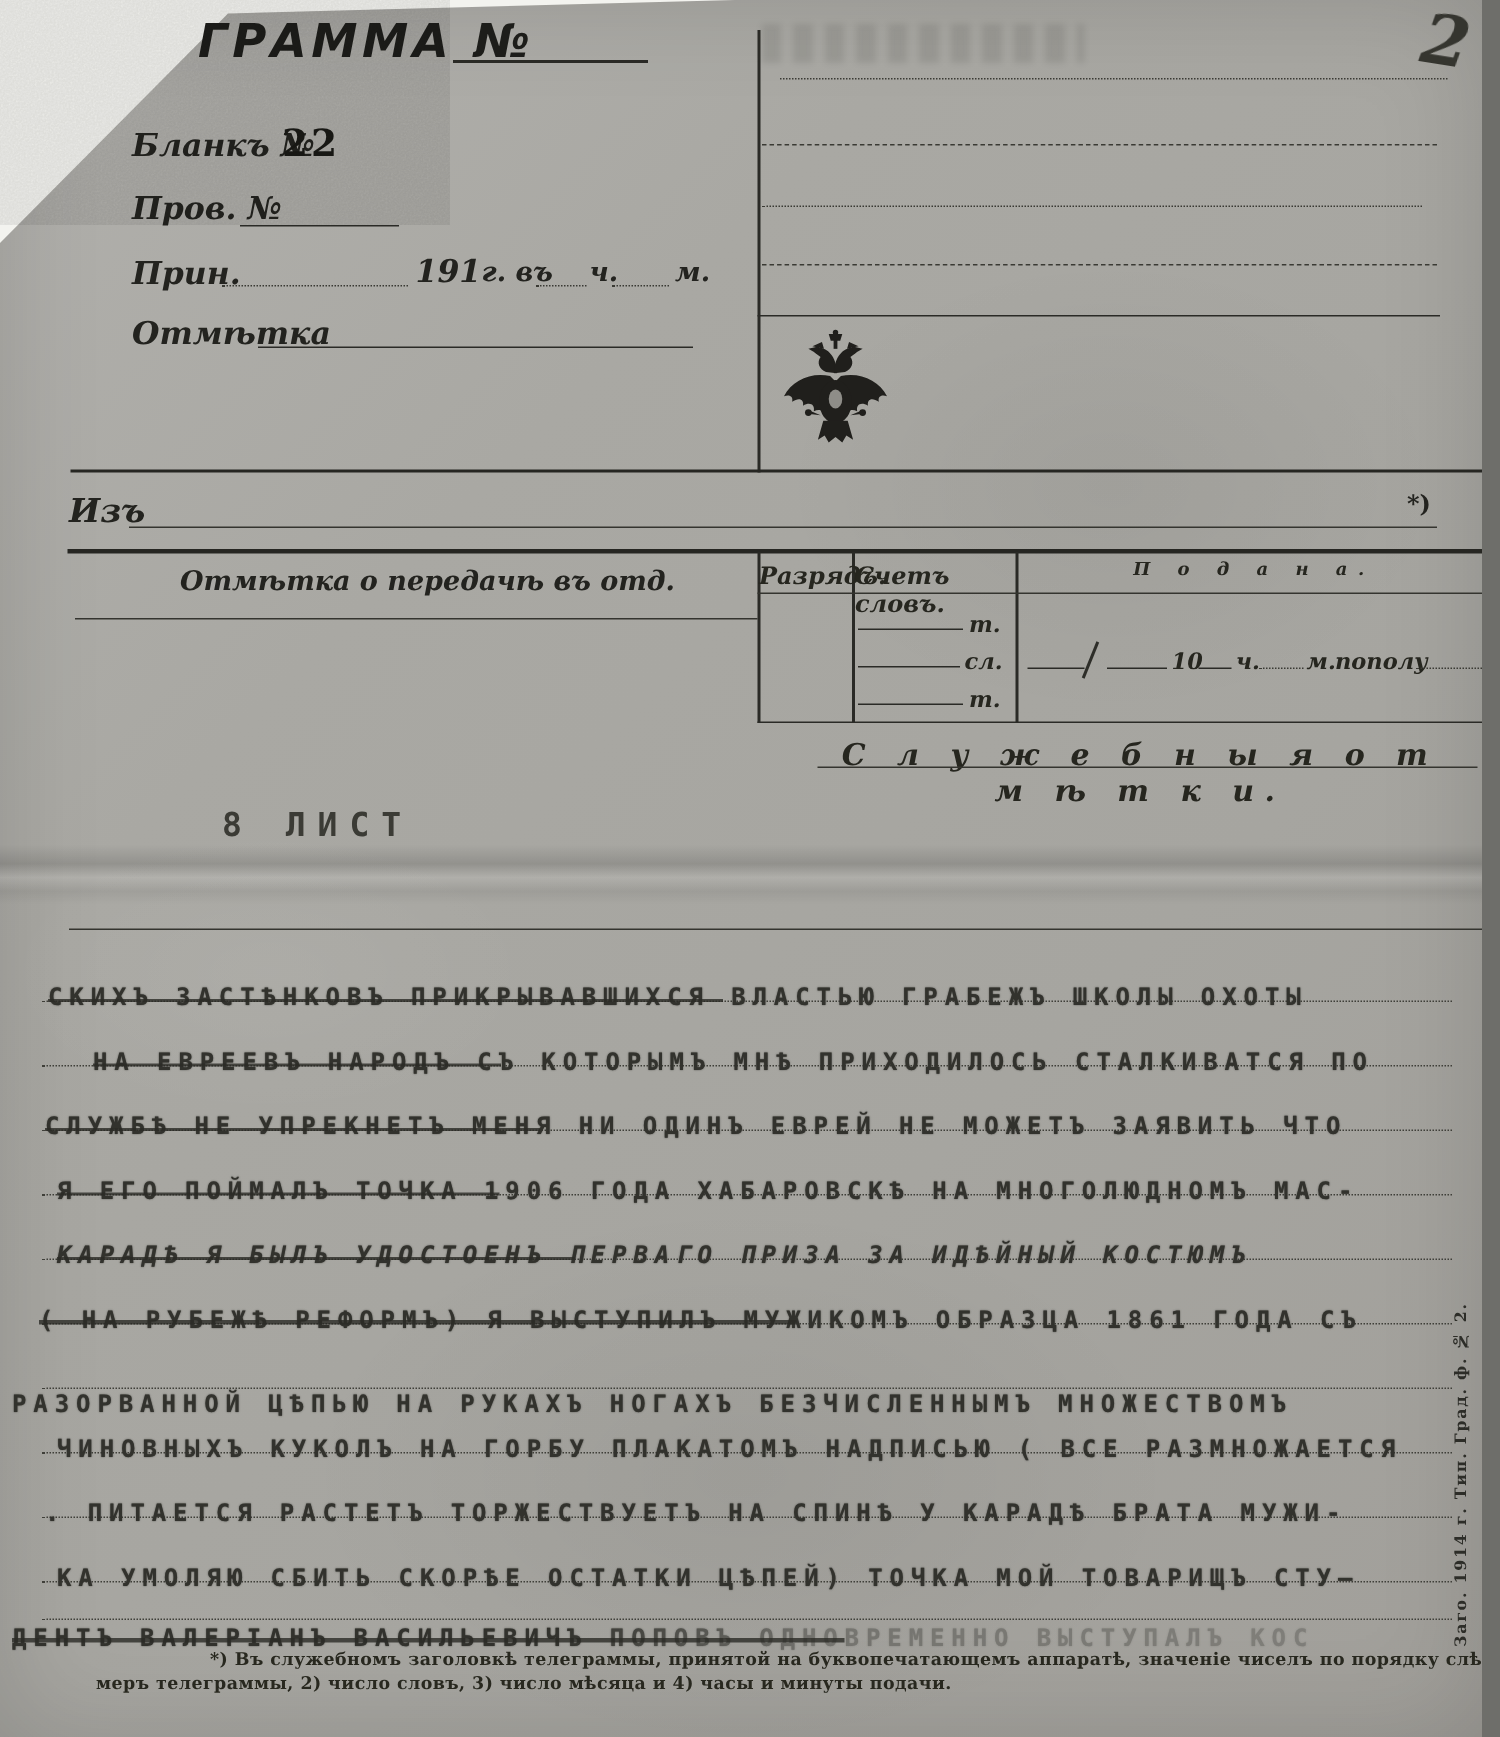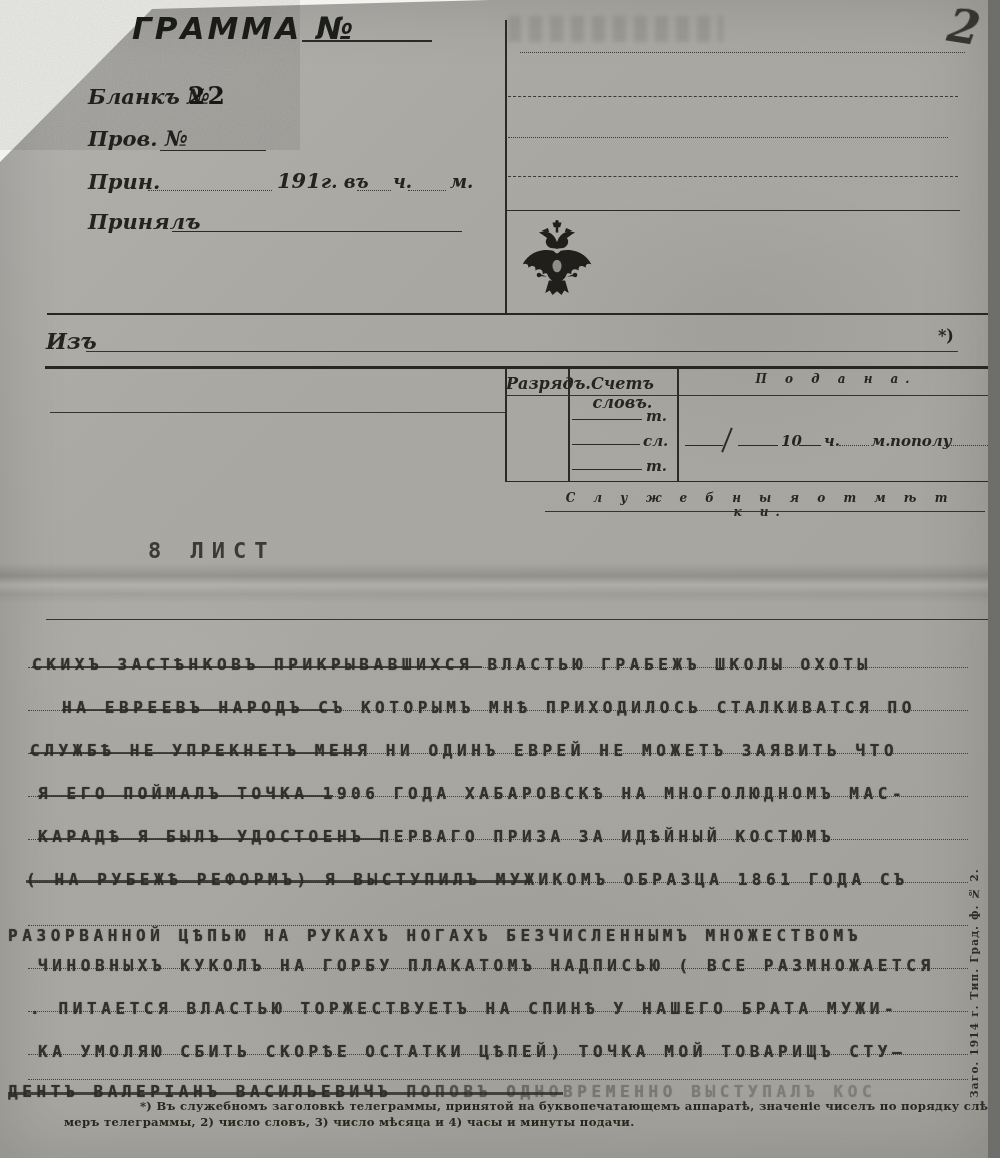--- a/index.html
+++ b/index.html
@@ -92,21 +92,21 @@
 
   <div class="abs lbl" style="left:88px;top:169px;">Прин.</div>
   <div class="abs rule-dot" style="left:148px;top:190px;width:124px;"></div>
   <div class="abs lbl" style="left:277px;top:168px;">191</div>
   <div class="abs lbl" style="left:321px;top:171px;font-size:18px;">г. въ</div>
   <div class="abs rule-dot" style="left:357px;top:190px;width:34px;"></div>
   <div class="abs lbl" style="left:393px;top:171px;font-size:18px;">ч.</div>
   <div class="abs rule-dot" style="left:408px;top:190px;width:38px;"></div>
   <div class="abs lbl" style="left:450px;top:171px;font-size:18px;">м.</div>
 
-  <div class="abs lbl" style="left:88px;top:209px;">Принялъ</div>
+  <div class="abs lbl" style="left:88px;top:209px;">Отмѣтка</div>
   <div class="abs rule" style="left:172px;top:231px;width:290px;"></div>
 
   <div class="abs vline" style="left:505px;top:20px;height:295px;"></div>
   <div class="abs faint-stamp"></div>
   <div class="abs pagenum" style="left:948px;top:0px;">2</div>
   <div class="abs rule-dot" style="left:520px;top:52px;width:445px;"></div>
   <div class="abs rule-dash" style="left:508px;top:96px;width:450px;"></div>
   <div class="abs rule-dot" style="left:508px;top:137px;width:440px;"></div>
   <div class="abs rule-dash" style="left:508px;top:176px;width:450px;"></div>
   <div class="abs rule" style="left:505px;top:210px;width:455px;"></div>
@@ -133,28 +133,29 @@
     </g>
     <ellipse cx="45" cy="52" rx="5" ry="7" fill="#8e8d88"></ellipse>
   </svg>
   <div class="abs heavy" style="left:47px;top:313px;width:953px;height:2px;"></div>
 
   <div class="abs lbl" style="left:46px;top:328px;font-size:22px;">Изъ</div>
   <div class="abs rule-thin" style="left:86px;top:351px;width:872px;"></div>
   <div class="abs" style="left:938px;top:326px;font-weight:700;font-size:16px;">*)</div>
 
   <div class="abs heavy" style="left:45px;top:366px;width:955px;"></div>
+  <div class="abs lbl" style="left:120px;top:377px;width:330px;text-align:center;font-size:18px;">Отмѣтка о передачѣ въ отд.</div>
   <div class="abs rule-thin" style="left:50px;top:412px;width:455px;"></div>
 
   <div class="abs vline" style="left:505px;top:368px;height:114px;"></div>
   <div class="abs vline" style="left:568px;top:368px;height:114px;"></div>
   <div class="abs vline" style="left:677px;top:368px;height:114px;"></div>
 
   <div class="abs lbl-sm" style="left:506px;top:374px;width:62px;text-align:center;font-size:16px;">Разрядъ.</div>
-  <div class="abs lbl-sm" style="left:570px;top:374px;width:105px;text-align:center;font-size:16px;">Счетъ словъ.</div>
+  <div class="abs lbl-sm" style="left:570px;top:374px;width:105px;font-size:16px;">Счетъ словъ.</div>
   <div class="abs lbl-sm spaced" style="left:680px;top:372px;width:312px;text-align:center;font-size:12px;">П о д а н а.</div>
   <div class="abs rule-thin" style="left:505px;top:395px;width:492px;"></div>
 
   <div class="abs rule" style="left:572px;top:419px;width:70px;"></div>
   <div class="abs lbl-sm" style="left:646px;top:407px;">т.</div>
   <div class="abs rule" style="left:572px;top:444px;width:68px;"></div>
   <div class="abs lbl-sm" style="left:643px;top:432px;">сл.</div>
   <div class="abs rule" style="left:572px;top:469px;width:70px;"></div>
   <div class="abs lbl-sm" style="left:646px;top:457px;">т.</div>
 
@@ -163,21 +164,21 @@
   <div class="abs rule" style="left:738px;top:445px;width:40px;"></div>
   <div class="abs lbl-sm" style="left:781px;top:432px;">10</div>
   <div class="abs rule" style="left:799px;top:445px;width:22px;"></div>
   <div class="abs lbl-sm" style="left:824px;top:432px;">ч.</div>
   <div class="abs rule-dot" style="left:839px;top:445px;width:30px;"></div>
   <div class="abs lbl-sm" style="left:871px;top:432px;">м.</div>
   <div class="abs lbl-sm" style="left:890px;top:432px;">пополу</div>
   <div class="abs rule-dot" style="left:944px;top:445px;width:44px;"></div>
 
   <div class="abs rule" style="left:505px;top:481px;width:492px;"></div>
-  <div class="abs lbl-sm spaced" style="left:560px;top:491px;width:400px;text-align:center;font-size:12px;">С л у ж е б н ы я   о т м ѣ т к и.</div>
+  <div class="abs lbl-sm spaced" style="left:560px;top:491px;width:400px;text-align:center;font-size:20px;">С л у ж е б н ы я   о т м ѣ т к и.</div>
   <div class="abs rule-thin" style="left:545px;top:511px;width:440px;"></div>
 
   <div class="abs tw sheet" style="left:148px;top:538px;">8 ЛИСТ</div>
 
   <div class="abs crease"></div>
   <div class="abs rule-thin" style="left:46px;top:619px;width:950px;"></div>
 
   <div class="ruling" style="top:667px;"></div>
   <div class="ruling" style="top:710px;"></div>
   <div class="ruling" style="top:753px;"></div>
@@ -188,25 +189,25 @@
   <div class="ruling" style="top:968px;"></div>
   <div class="ruling" style="top:1011px;"></div>
   <div class="ruling" style="top:1054px;"></div>
   <div class="ruling" style="top:1079px;"></div>
 
   <div class="abs msg">
     <div class="msg-line tw" style="left:32px;top:655px;">СКИХЪ ЗАСТѢНКОВЪ ПРИКРЫВАВШИХСЯ ВЛАСТЬЮ ГРАБЕЖЪ ШКОЛЫ ОХОТЫ</div>
     <div class="msg-line tw" style="left:62px;top:698px;">НА ЕВРЕЕВЪ НАРОДЪ СЪ КОТОРЫМЪ МНѢ ПРИХОДИЛОСЬ СТАЛКИВАТСЯ ПО</div>
     <div class="msg-line tw" style="left:30px;top:741px;">СЛУЖБѢ НЕ УПРЕКНЕТЪ МЕНЯ НИ ОДИНЪ ЕВРЕЙ НЕ МОЖЕТЪ ЗАЯВИТЬ ЧТО</div>
     <div class="msg-line tw" style="left:38px;top:784px;">Я ЕГО ПОЙМАЛЪ ТОЧКА 1906 ГОДА ХАБАРОВСКѢ НА МНОГОЛЮДНОМЪ МАС-</div>
-    <div class="msg-line tw" style="left:38px;top:827px;">КАРАДѢ Я БЫЛЪ УДОСТОЕНЪ ПЕРВАГО ПРИЗА ЗА ИДѢЙНЫЙ КОСТЮМЪ</div>
+    <div class="msg-line tw" style="left:38px;top:827px;font-style:italic;">КАРАДѢ Я БЫЛЪ УДОСТОЕНЪ ПЕРВАГО ПРИЗА ЗА ИДѢЙНЫЙ КОСТЮМЪ</div>
     <div class="msg-line tw" style="left:26px;top:870px;">( НА РУБЕЖѢ РЕФОРМЪ) Я ВЫСТУПИЛЪ МУЖИКОМЪ ОБРАЗЦА 1861 ГОДА СЪ</div>
     <div class="msg-line tw" style="left:8px;top:913px;margin-top:13px;">РАЗОРВАННОЙ ЦѢПЬЮ НА РУКАХЪ НОГАХЪ БЕЗЧИСЛЕННЫМЪ МНОЖЕСТВОМЪ</div>
     <div class="msg-line tw" style="left:38px;top:956px;">ЧИНОВНЫХЪ КУКОЛЪ НА ГОРБУ ПЛАКАТОМЪ НАДПИСЬЮ ( ВСЕ РАЗМНОЖАЕТСЯ</div>
-    <div class="msg-line tw" style="left:30px;top:999px;">. ПИТАЕТСЯ ВЛАСТЬЮ ТОРЖЕСТВУЕТЪ НА СПИНѢ У НАШЕГО БРАТА МУЖИ-</div>
+    <div class="msg-line tw" style="left:30px;top:999px;">. ПИТАЕТСЯ РАСТЕТЪ ТОРЖЕСТВУЕТЪ НА СПИНѢ У КАРАДѢ БРАТА МУЖИ-</div>
     <div class="msg-line tw" style="left:38px;top:1042px;">КА УМОЛЯЮ СБИТЬ СКОРѢЕ ОСТАТКИ ЦѢПЕЙ) ТОЧКА МОЙ ТОВАРИЩЪ СТУ—</div>
     <div class="msg-line tw fade-right" style="left:8px;top:1082px;">ДЕНТЪ ВАЛЕРІАНЪ ВАСИЛЬЕВИЧЪ ПОПОВЪ ОДНОВРЕМЕННО ВЫСТУПАЛЪ КОС</div>
   </div>
 
   <div class="strike" style="left:32px;top:666px;width:450px;"></div>
   <div class="strike" style="left:62px;top:709px;width:272px;"></div>
   <div class="strike" style="left:30px;top:752px;width:330px;"></div>
   <div class="strike" style="left:38px;top:795px;width:295px;"></div>
   <div class="strike" style="left:38px;top:838px;width:345px;"></div>
   <div class="strike" style="left:26px;top:880px;width:505px;height:2.5px;"></div>

